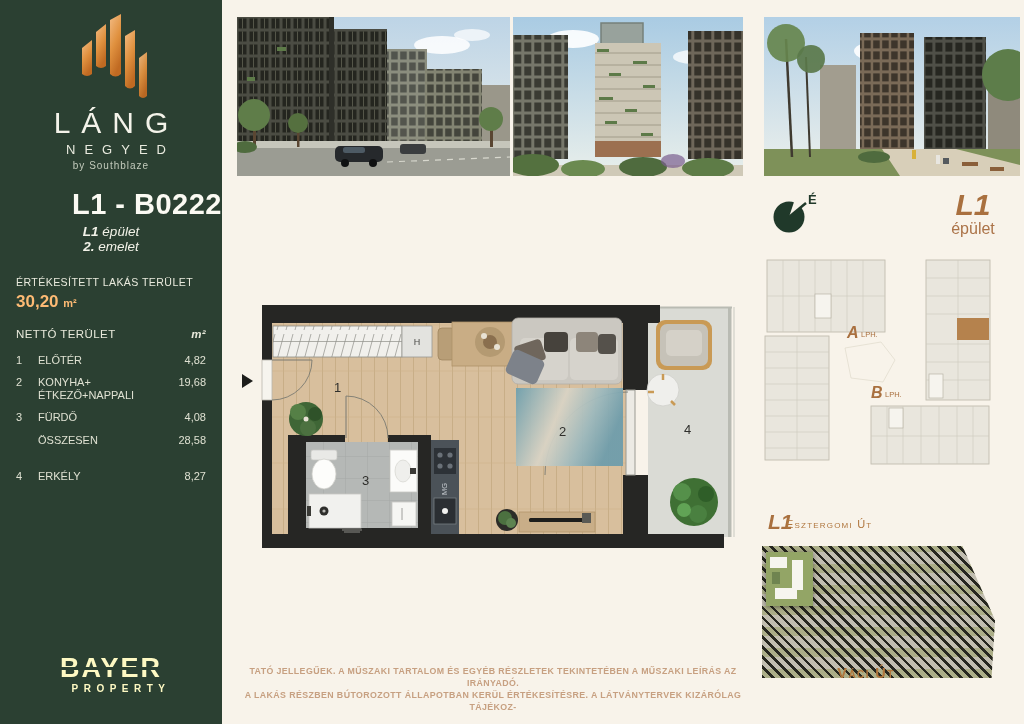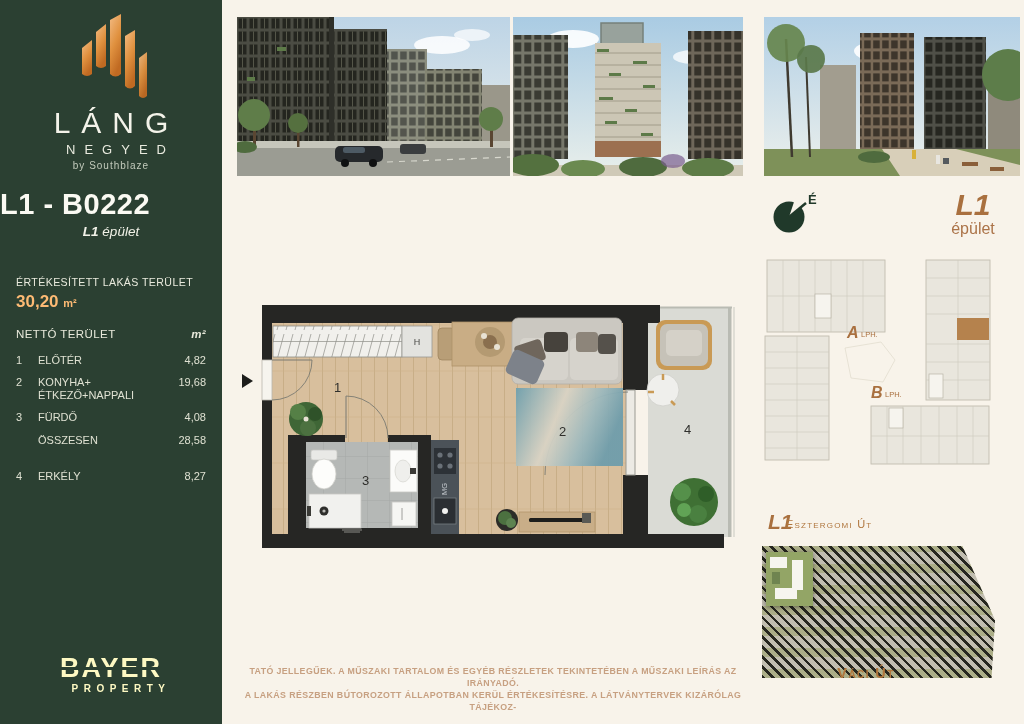--- a/index.html
+++ b/index.html
@@ -8,21 +8,21 @@
   .abs{position:absolute;}
 
   
   #sidebar{left:0;top:0;width:222px;height:724px;background:#2b4032;color:#eef0e4;}
   #flame{left:68px;top:14px;}
   #brand-title{left:0;top:106px;width:222px;text-align:center;font-size:30px;letter-spacing:11px;
                padding-left:11px;box-sizing:border-box;color:#f4f3ea;font-weight:400;}
   #brand-sub{left:0;top:142px;width:222px;text-align:center;font-size:13px;letter-spacing:9px;
              padding-left:19px;box-sizing:border-box;color:#e9eadf;font-weight:400;}
   #brand-byline{left:0;top:160px;width:222px;text-align:center;font-size:10px;letter-spacing:1px;color:#c2cabb;}
-  #unit-id{left:0;top:188px;width:222px;text-align:left;font-size:29px;font-weight:800;color:#fbfaf3;letter-spacing:0.5px;}
+  #unit-id{left:0;top:188px;width:222px;text-align:right;font-size:29px;font-weight:800;color:#fbfaf3;letter-spacing:0.5px;}
   .unit-line{left:0;width:222px;text-align:center;font-style:italic;font-size:13.5px;color:#f2f2e8;}
   .unit-line b{font-weight:800;}
   #unit-line1{top:224px;} #unit-line2{top:239px;}
   #area-title{left:16px;top:276px;width:192px;font-size:10.6px;letter-spacing:0.4px;color:#e9eadd;}
   #area-value{left:16px;top:292px;font-size:17px;font-weight:800;color:#fdba74;}
   #area-value .u{font-size:11px;font-weight:800;}
   #ntable{left:16px;top:328px;width:190px;font-size:11px;color:#dfe1d2;}
   .trow{display:grid;grid-template-columns:22px 1fr 46px;margin-bottom:10px;line-height:12.5px;}
   .trow .v{text-align:right;}
   .thead{margin-bottom:13px;font-size:11.5px;letter-spacing:0.4px;color:#e8e9db;}
@@ -92,20 +92,24 @@
       </g>
     </svg>
     <div id="brand-title" class="abs">LÁNG</div>
     <div id="brand-sub" class="abs">NEGYED</div>
     <div id="brand-byline" class="abs">by Southblaze</div>
 
     <div id="unit-id" class="abs">L1 - B0222</div>
     <div id="unit-line1" class="abs unit-line">
       <b>L1</b>
       <span>épület</span>
+    </div>
+    <div id="unit-line2" class="abs unit-line">
+      <b>2.</b>
+      <span>emelet</span>
     </div>
 
     <div id="area-title" class="abs">ÉRTÉKESÍTETT LAKÁS TERÜLET</div>
     <div id="area-value" class="abs">
       <span>30,20</span>
       <span class="u">m²</span>
     </div>
 
     <div id="ntable" class="abs">
       <div class="trow thead">

